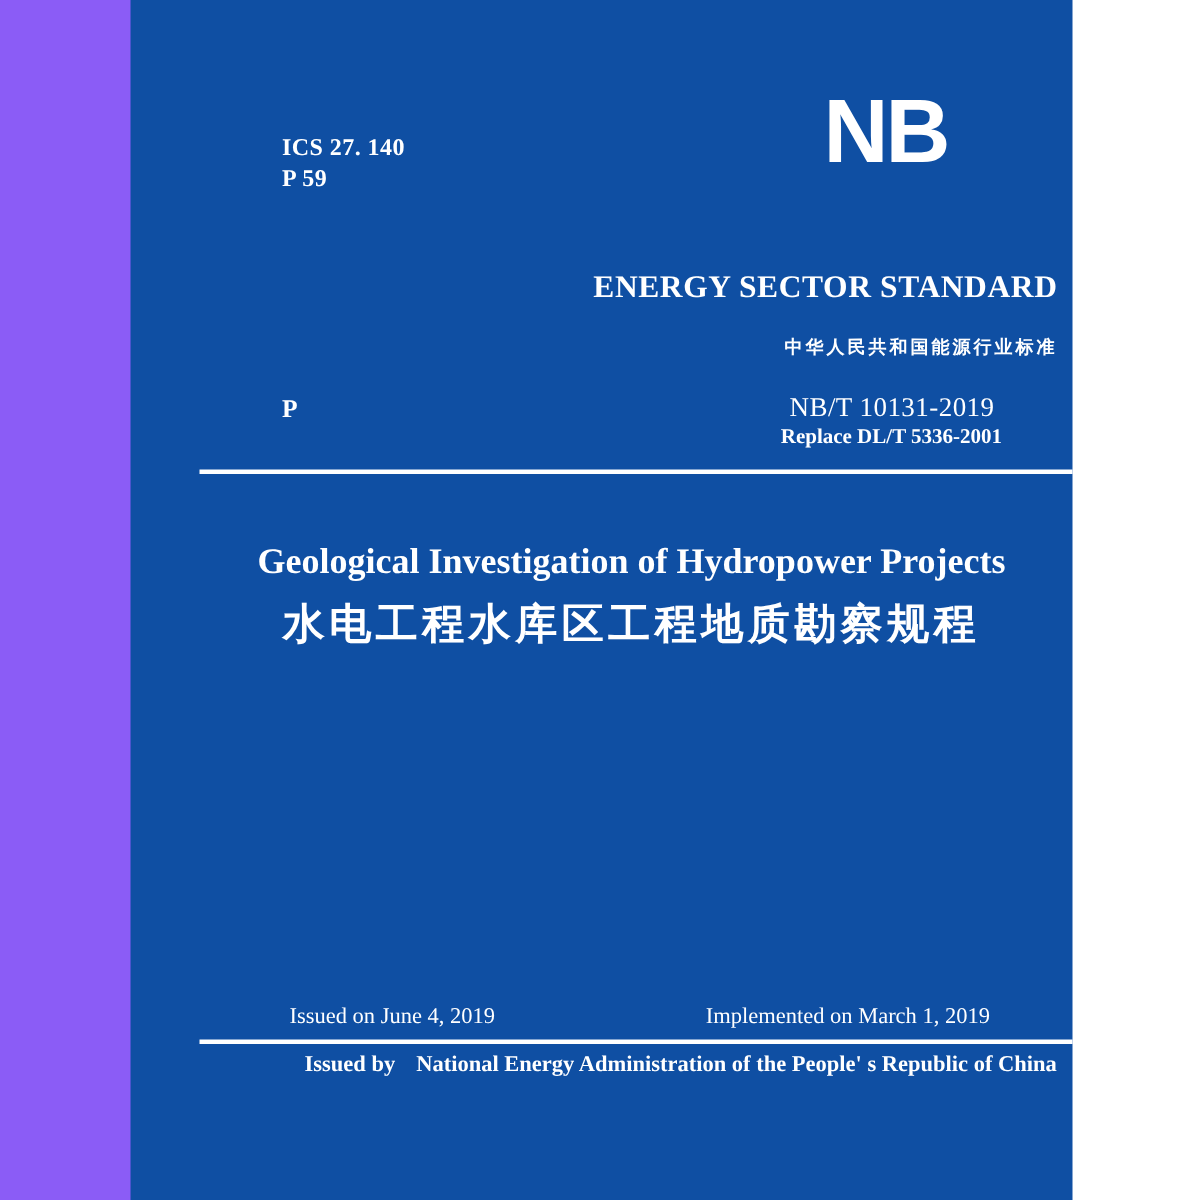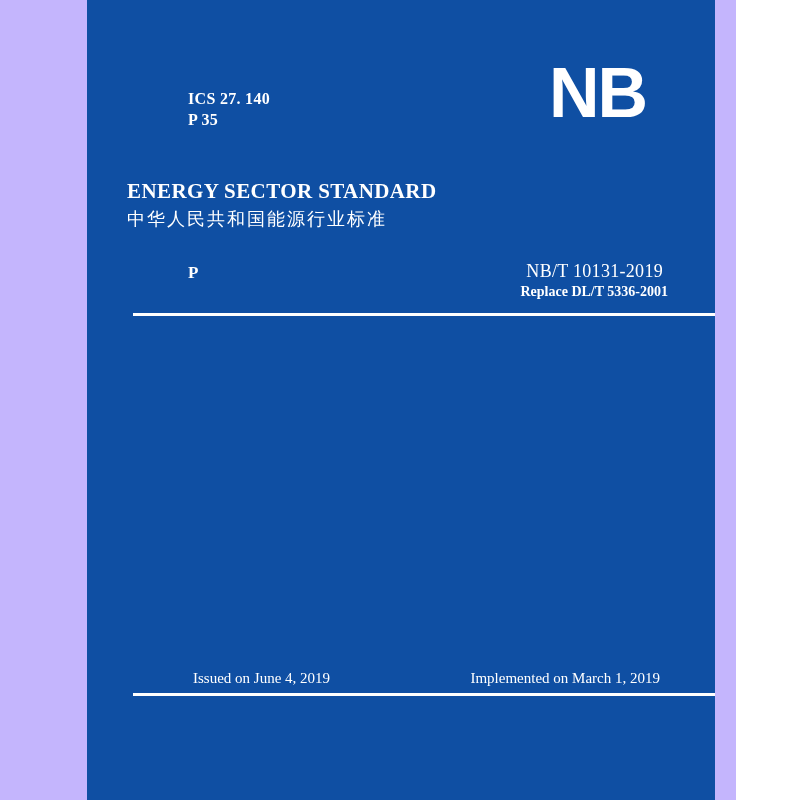--- a/index.html
+++ b/index.html
@@ -11,22 +11,21 @@
     height: 800px;
     background: #ffffff;
     position: relative;
     font-family: "Liberation Serif", serif;
     overflow: hidden;
   }
   .page {
     position: absolute;
     left: 0; top: 0;
     width: 712px; height: 800px;
-    background: #c4b5fd;
-    padding-left: 24px;
+    background: #8b5cf6;
   }
   .cover-panel {
     position: absolute;
     left: 87px;
     top: 0;
     width: 628px;
     height: 800px;
     background: var(--cover-blue, #0f4fa3);
     color: var(--text-white, #ffffff);
   }
@@ -40,41 +39,41 @@
     font-weight: bold;
     line-height: 21px;
     letter-spacing: 0.3px;
   }
   .nb-logo {
     position: absolute;
     left: 462px;
     top: 58px;
     font-family: "Liberation Sans", sans-serif;
     font-weight: 700;
-    font-size: 70px;
+    font-size: 60px;
     line-height: 1;
     letter-spacing: -2px;
   }
   .header-block {
     position: absolute;
-    left: 40px;
+    left: 30px;
     top: 179px;
     width: 588px;
-    text-align: left;
+    text-align: right;
   }
   .header-en {
     font-size: 21px;
     font-weight: bold;
     line-height: 24px;
     letter-spacing: 0.4px;
   }
   .header-zh {
-    margin-top: 4px;
-    font-size: 18px;
-    font-weight: normal;
+    margin-top: 16px;
+    font-size: 12px;
+    font-weight: bold;
     line-height: 24px;
     letter-spacing: 2px;
   }
   .p-mark {
     position: absolute;
     left: 101px;
     top: 263px;
     font-size: 17px;
     font-weight: bold;
   }
@@ -146,42 +145,47 @@
   }
 </style>
 </head>
 <body>
 
 <div class="page">
   <div class="cover-panel">
 
     <div class="ics-block">
       <div>ICS 27. 140</div>
-      <div>P 35</div>
+      <div>P 59</div>
     </div>
 
     <div class="nb-logo">NB</div>
 
     <div class="header-block">
       <div class="header-en">ENERGY SECTOR STANDARD</div>
       <div class="header-zh">中华人民共和国能源行业标准</div>
     </div>
 
     <div class="p-mark">P</div>
 
     <div class="std-number">NB/T 10131-2019</div>
     <div class="replaces-note">Replace DL/T 5336-2001</div>
 
     <div class="rule rule-top"></div>
 
     <div class="title-block">
+      <div class="title-en">Geological Investigation of Hydropower Projects</div>
+      <div class="title-zh">水电工程水库区工程地质勘察规程</div>
     </div>
 
     <div class="dates-row">
       <span>Issued on June 4, 2019</span>
       <span>Implemented on March 1, 2019</span>
     </div>
 
     <div class="rule rule-bottom"></div>
 
+    <div class="issued-by-row">
+      <span>Issued by</span><span class="issuer-gap"></span><span>National Energy Administration of the People' s Republic of China</span>
+    </div>
 
   </div>
 </div>
 
 </body></html>

